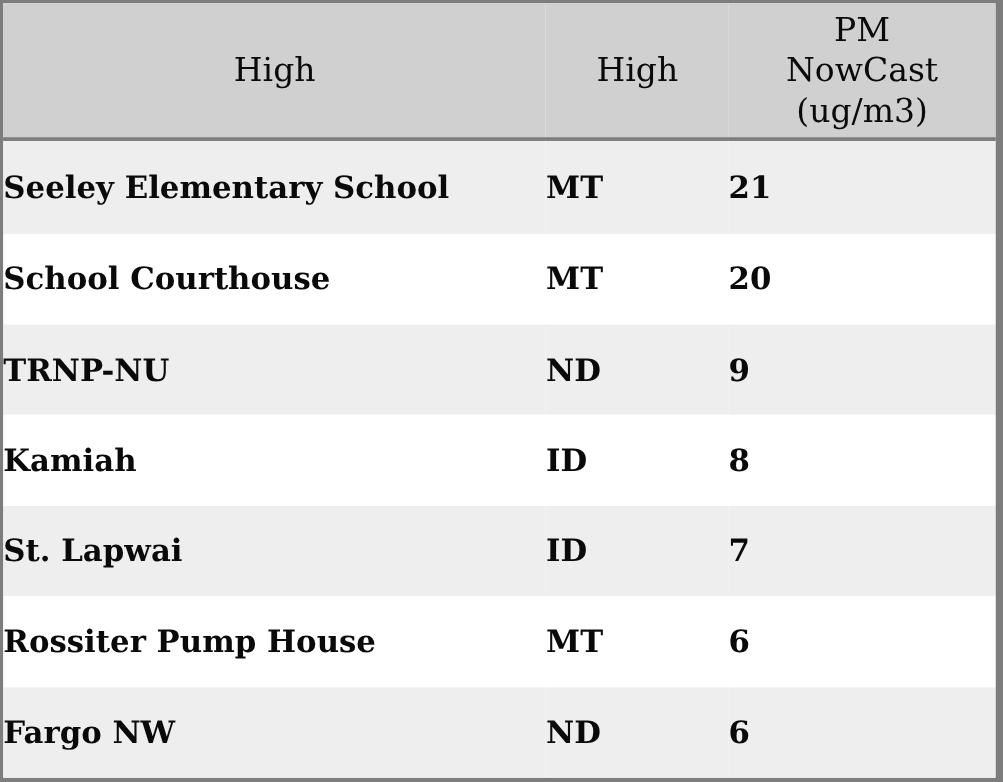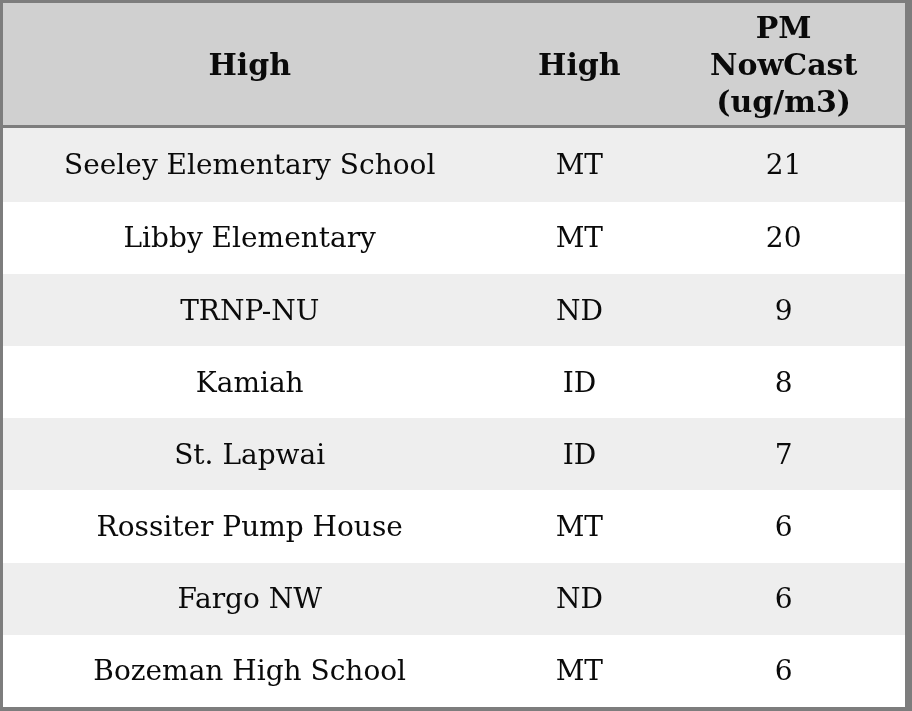--- a/index.html
+++ b/index.html
@@ -31,33 +31,34 @@
     border-collapse: collapse;
     table-layout: fixed;
   }
   col.col-site  { width: 54.7%; }
   col.col-state { width: 18.4%; }
   col.col-pm    { width: 26.9%; }
   thead th {
     height: 122px;
     background: var(--header-bg);
     border-bottom: 3px solid var(--border-col);
-    font-weight: bold;
+    font-weight: normal;
     font-size: 30px;
     line-height: 37px;
     text-align: center;
     vertical-align: middle;
     white-space: pre-line;
     padding: 0;
   }
   tbody td {
     font-size: 28px;
-    text-align: center;
+    text-align: left;
     vertical-align: middle;
     padding: 0;
+    font-weight: bold;
   }
   tbody tr { background: var(--plain-bg); }
   tbody tr:nth-child(odd) { background: var(--stripe-bg); }
 </style>
 </head>
 <body>
 
 <div class="table-frame">
   <table class="pm-table">
     <colgroup>
@@ -74,21 +75,21 @@
 (ug/m3)</th>
       </tr>
     </thead>
     <tbody>
         <tr>
           <td>Seeley Elementary School</td>
           <td>MT</td>
           <td>21</td>
         </tr>
         <tr>
-          <td>Libby Elementary</td>
+          <td>School Courthouse</td>
           <td>MT</td>
           <td>20</td>
         </tr>
         <tr>
           <td>TRNP-NU</td>
           <td>ND</td>
           <td>9</td>
         </tr>
         <tr>
           <td>Kamiah</td>
@@ -103,20 +104,15 @@
         <tr>
           <td>Rossiter Pump House</td>
           <td>MT</td>
           <td>6</td>
         </tr>
         <tr>
           <td>Fargo NW</td>
           <td>ND</td>
           <td>6</td>
         </tr>
-        <tr>
-          <td>Bozeman High School</td>
-          <td>MT</td>
-          <td>6</td>
-        </tr>
       </tbody>
   </table>
 </div>
 
 </body></html>

